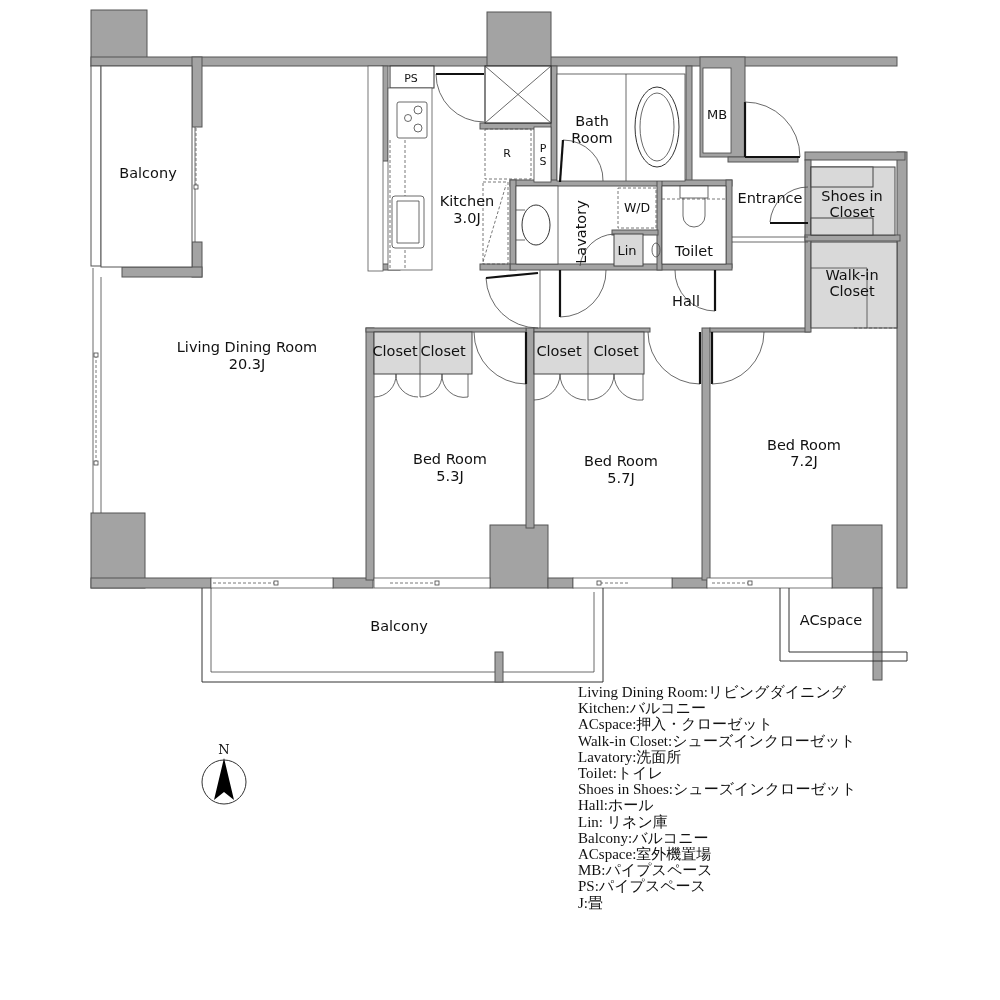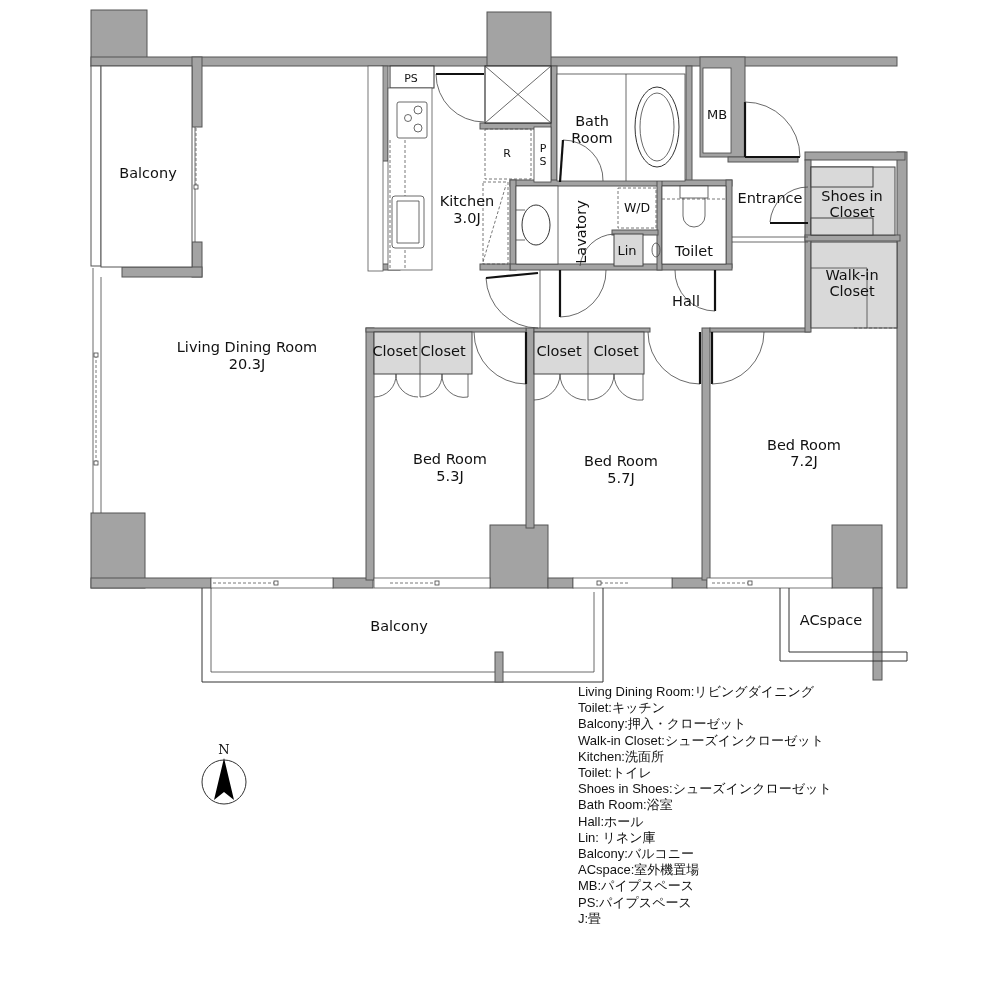--- a/index.html
+++ b/index.html
@@ -11,21 +11,21 @@
   .thin { stroke:#444; stroke-width:0.8; fill:none; }
   .thick { stroke:#111; stroke-width:2.2; fill:none; }
   .dash { stroke:#555; stroke-width:0.8; fill:none; stroke-dasharray:3 2; }
   .storage { fill:#d9d9d9; stroke:#444; stroke-width:1; }
   .lbl { font-size:14.5px; fill:#111; text-anchor:middle;
          font-family:"DejaVu Sans", "Liberation Sans", sans-serif; }
   .lbl-sm { font-size:11px; fill:#111; text-anchor:middle;
             font-family:"DejaVu Sans", "Liberation Sans", sans-serif; }
   .north { font-family:"DejaVu Serif", "Liberation Serif", serif; font-size:13px; fill:#111; text-anchor:middle; }
   #legend { position:absolute; left:578px; top:684px; margin:0; padding:0; list-style:none;
-            font-family:Liberation Sans, sans-serif; font-size:13px; line-height:16.2px; color:#111; }
+            font-family:Liberation Serif, serif; font-size:15px; line-height:16.2px; color:#111; }
   #legend li { white-space:nowrap; }
 </style>
 </head>
 <body>
 
 <svg id="plan" viewBox="0 0 1000 1000" xmlns="http://www.w3.org/2000/svg">
 
   <g>
 
     <rect class="wall" x="91" y="10" width="56" height="56"></rect>
@@ -280,27 +280,26 @@
 
   <g>
     <circle cx="224" cy="782" r="22" class="line"></circle>
     <path d="M224 758 L234 800 L224 792 L214 800 Z" fill="#000"></path>
     <text class="north" x="224" y="754">N</text>
   </g>
 </svg>
 
 <ul id="legend">
   <li>Living Dining Room:リビングダイニング</li>
-  <li>Toilet:キッチン</li>
-  <li>Balcony:押入・クローゼット</li>
+  <li>Kitchen:バルコニー</li>
+  <li>ACspace:押入・クローゼット</li>
   <li>Walk-in Closet:シューズインクローゼット</li>
-  <li>Kitchen:洗面所</li>
+  <li>Lavatory:洗面所</li>
   <li>Toilet:トイレ</li>
   <li>Shoes in Shoes:シューズインクローゼット</li>
-  <li>Bath Room:浴室</li>
   <li>Hall:ホール</li>
   <li>Lin: リネン庫</li>
   <li>Balcony:バルコニー</li>
   <li>ACspace:室外機置場</li>
   <li>MB:パイプスペース</li>
   <li>PS:パイプスペース</li>
   <li>J:畳</li>
 </ul>
 
 </body></html>

